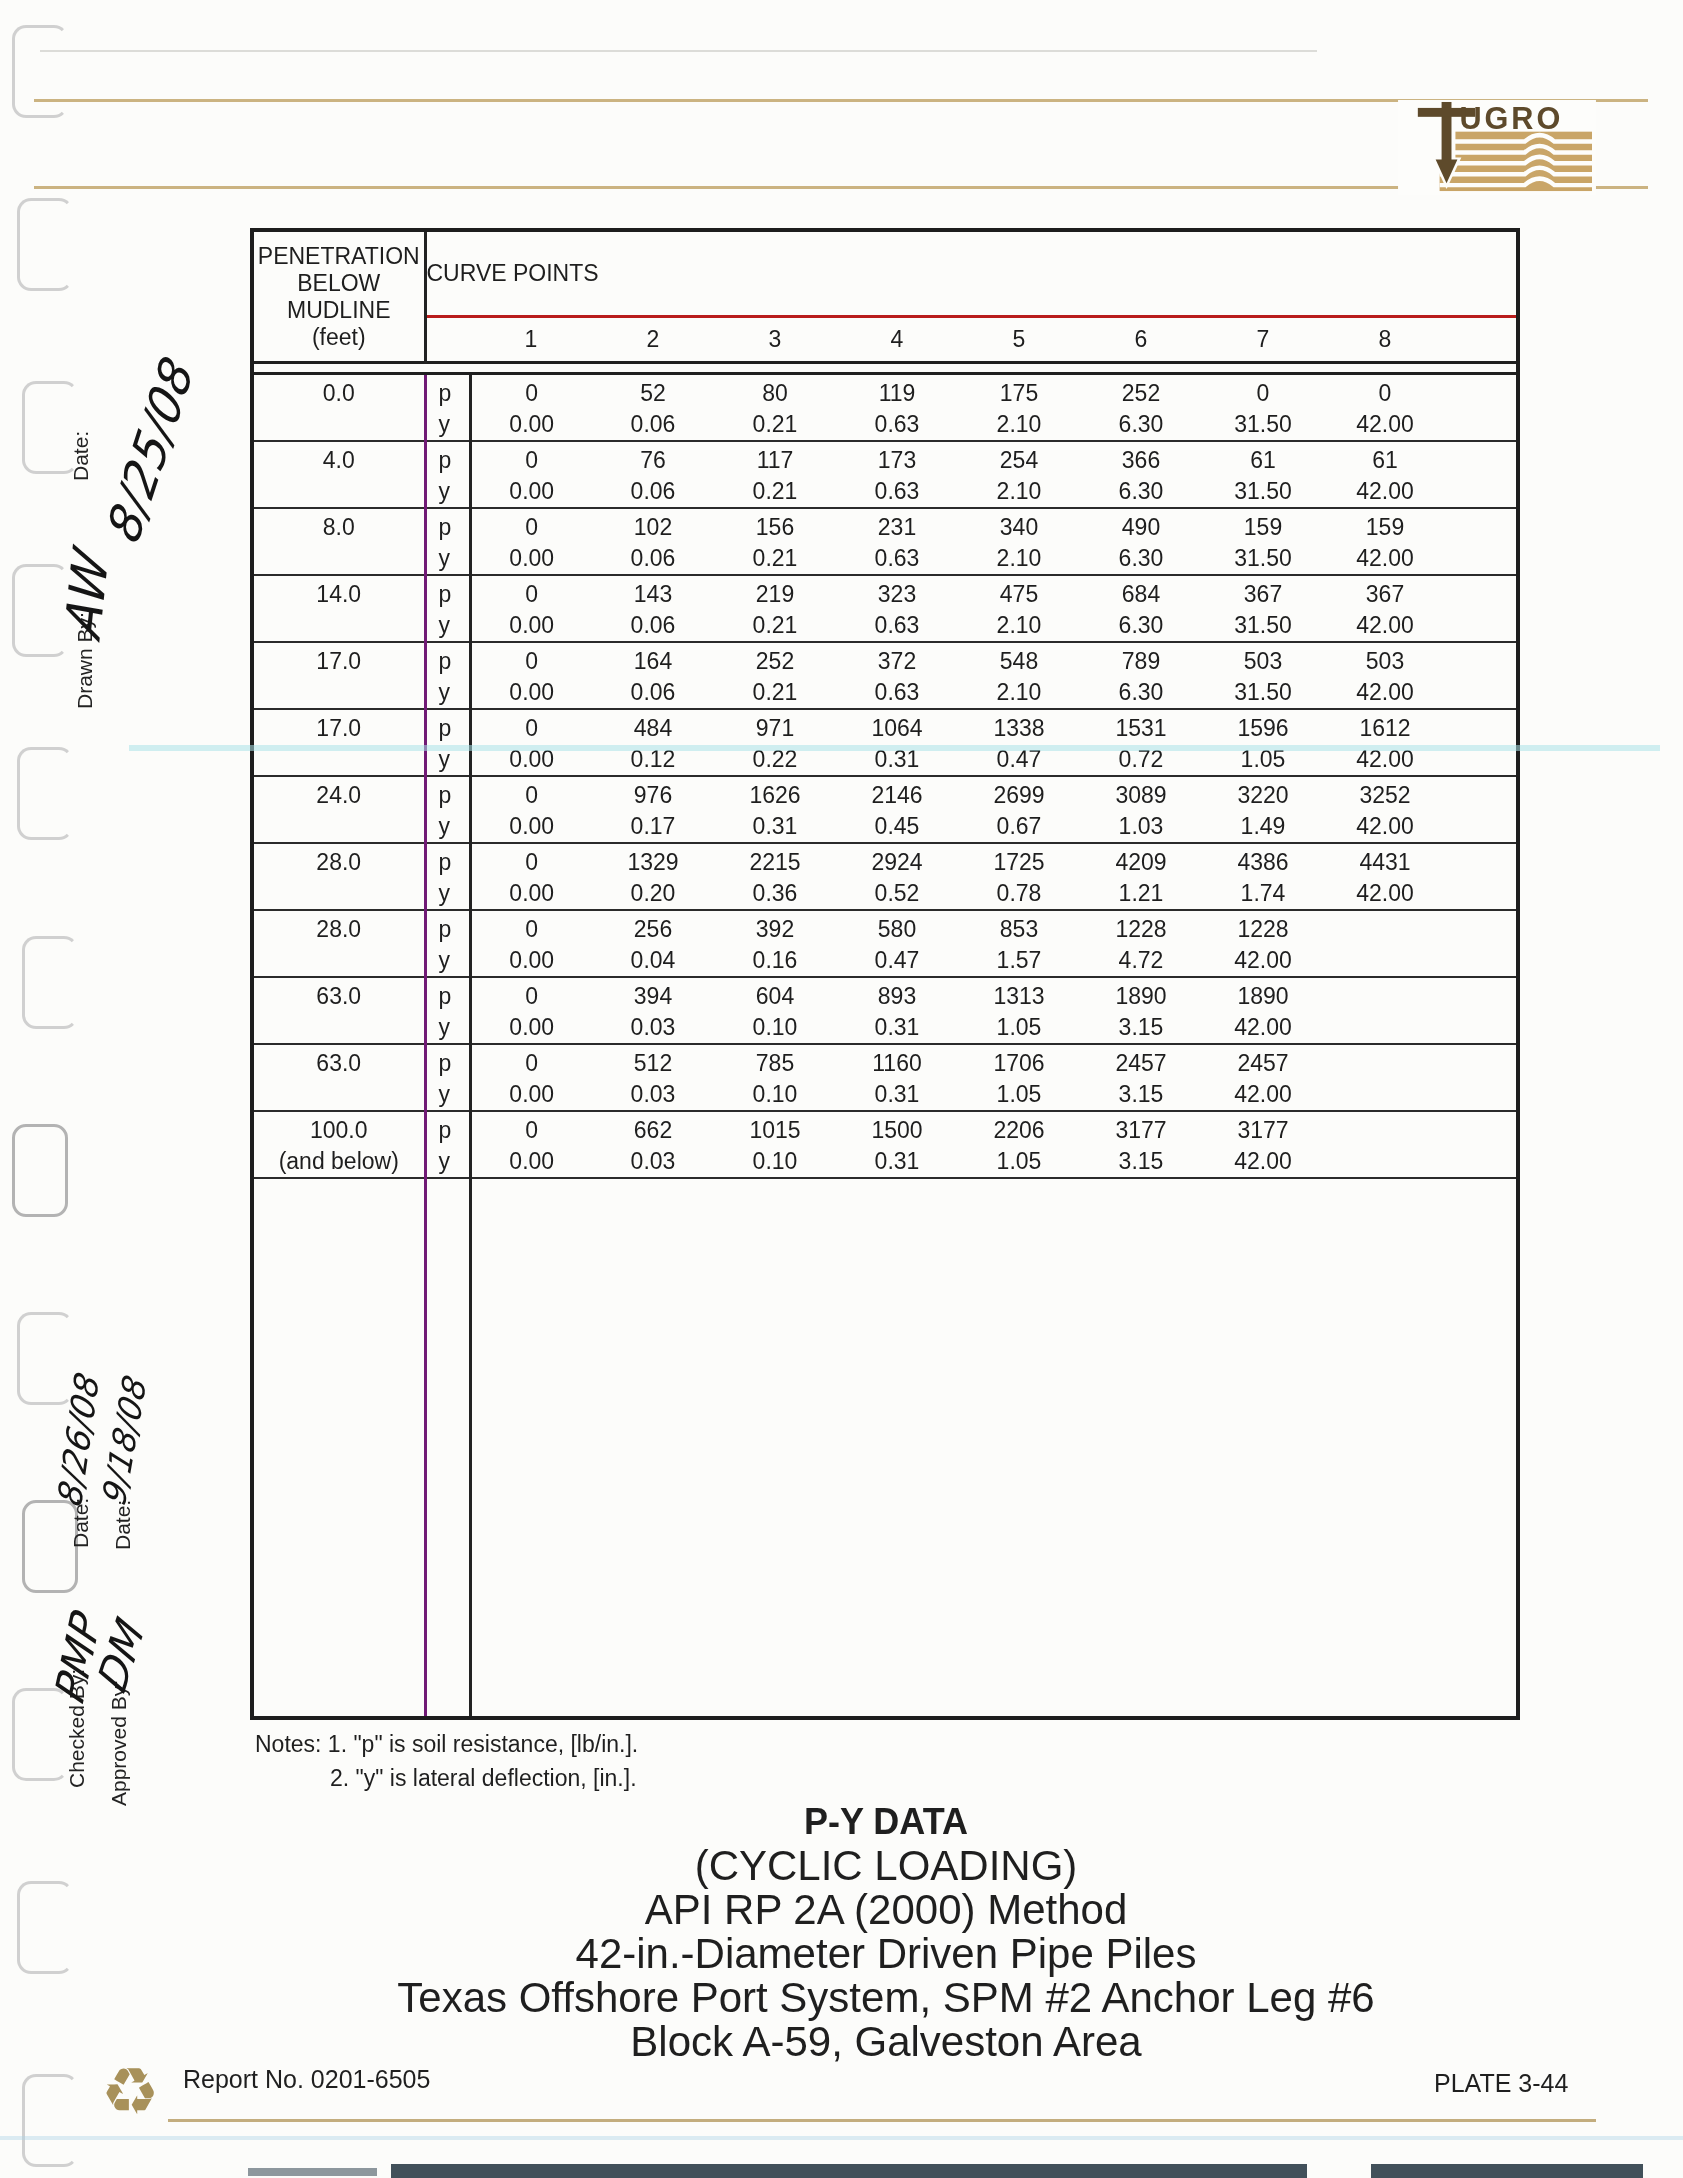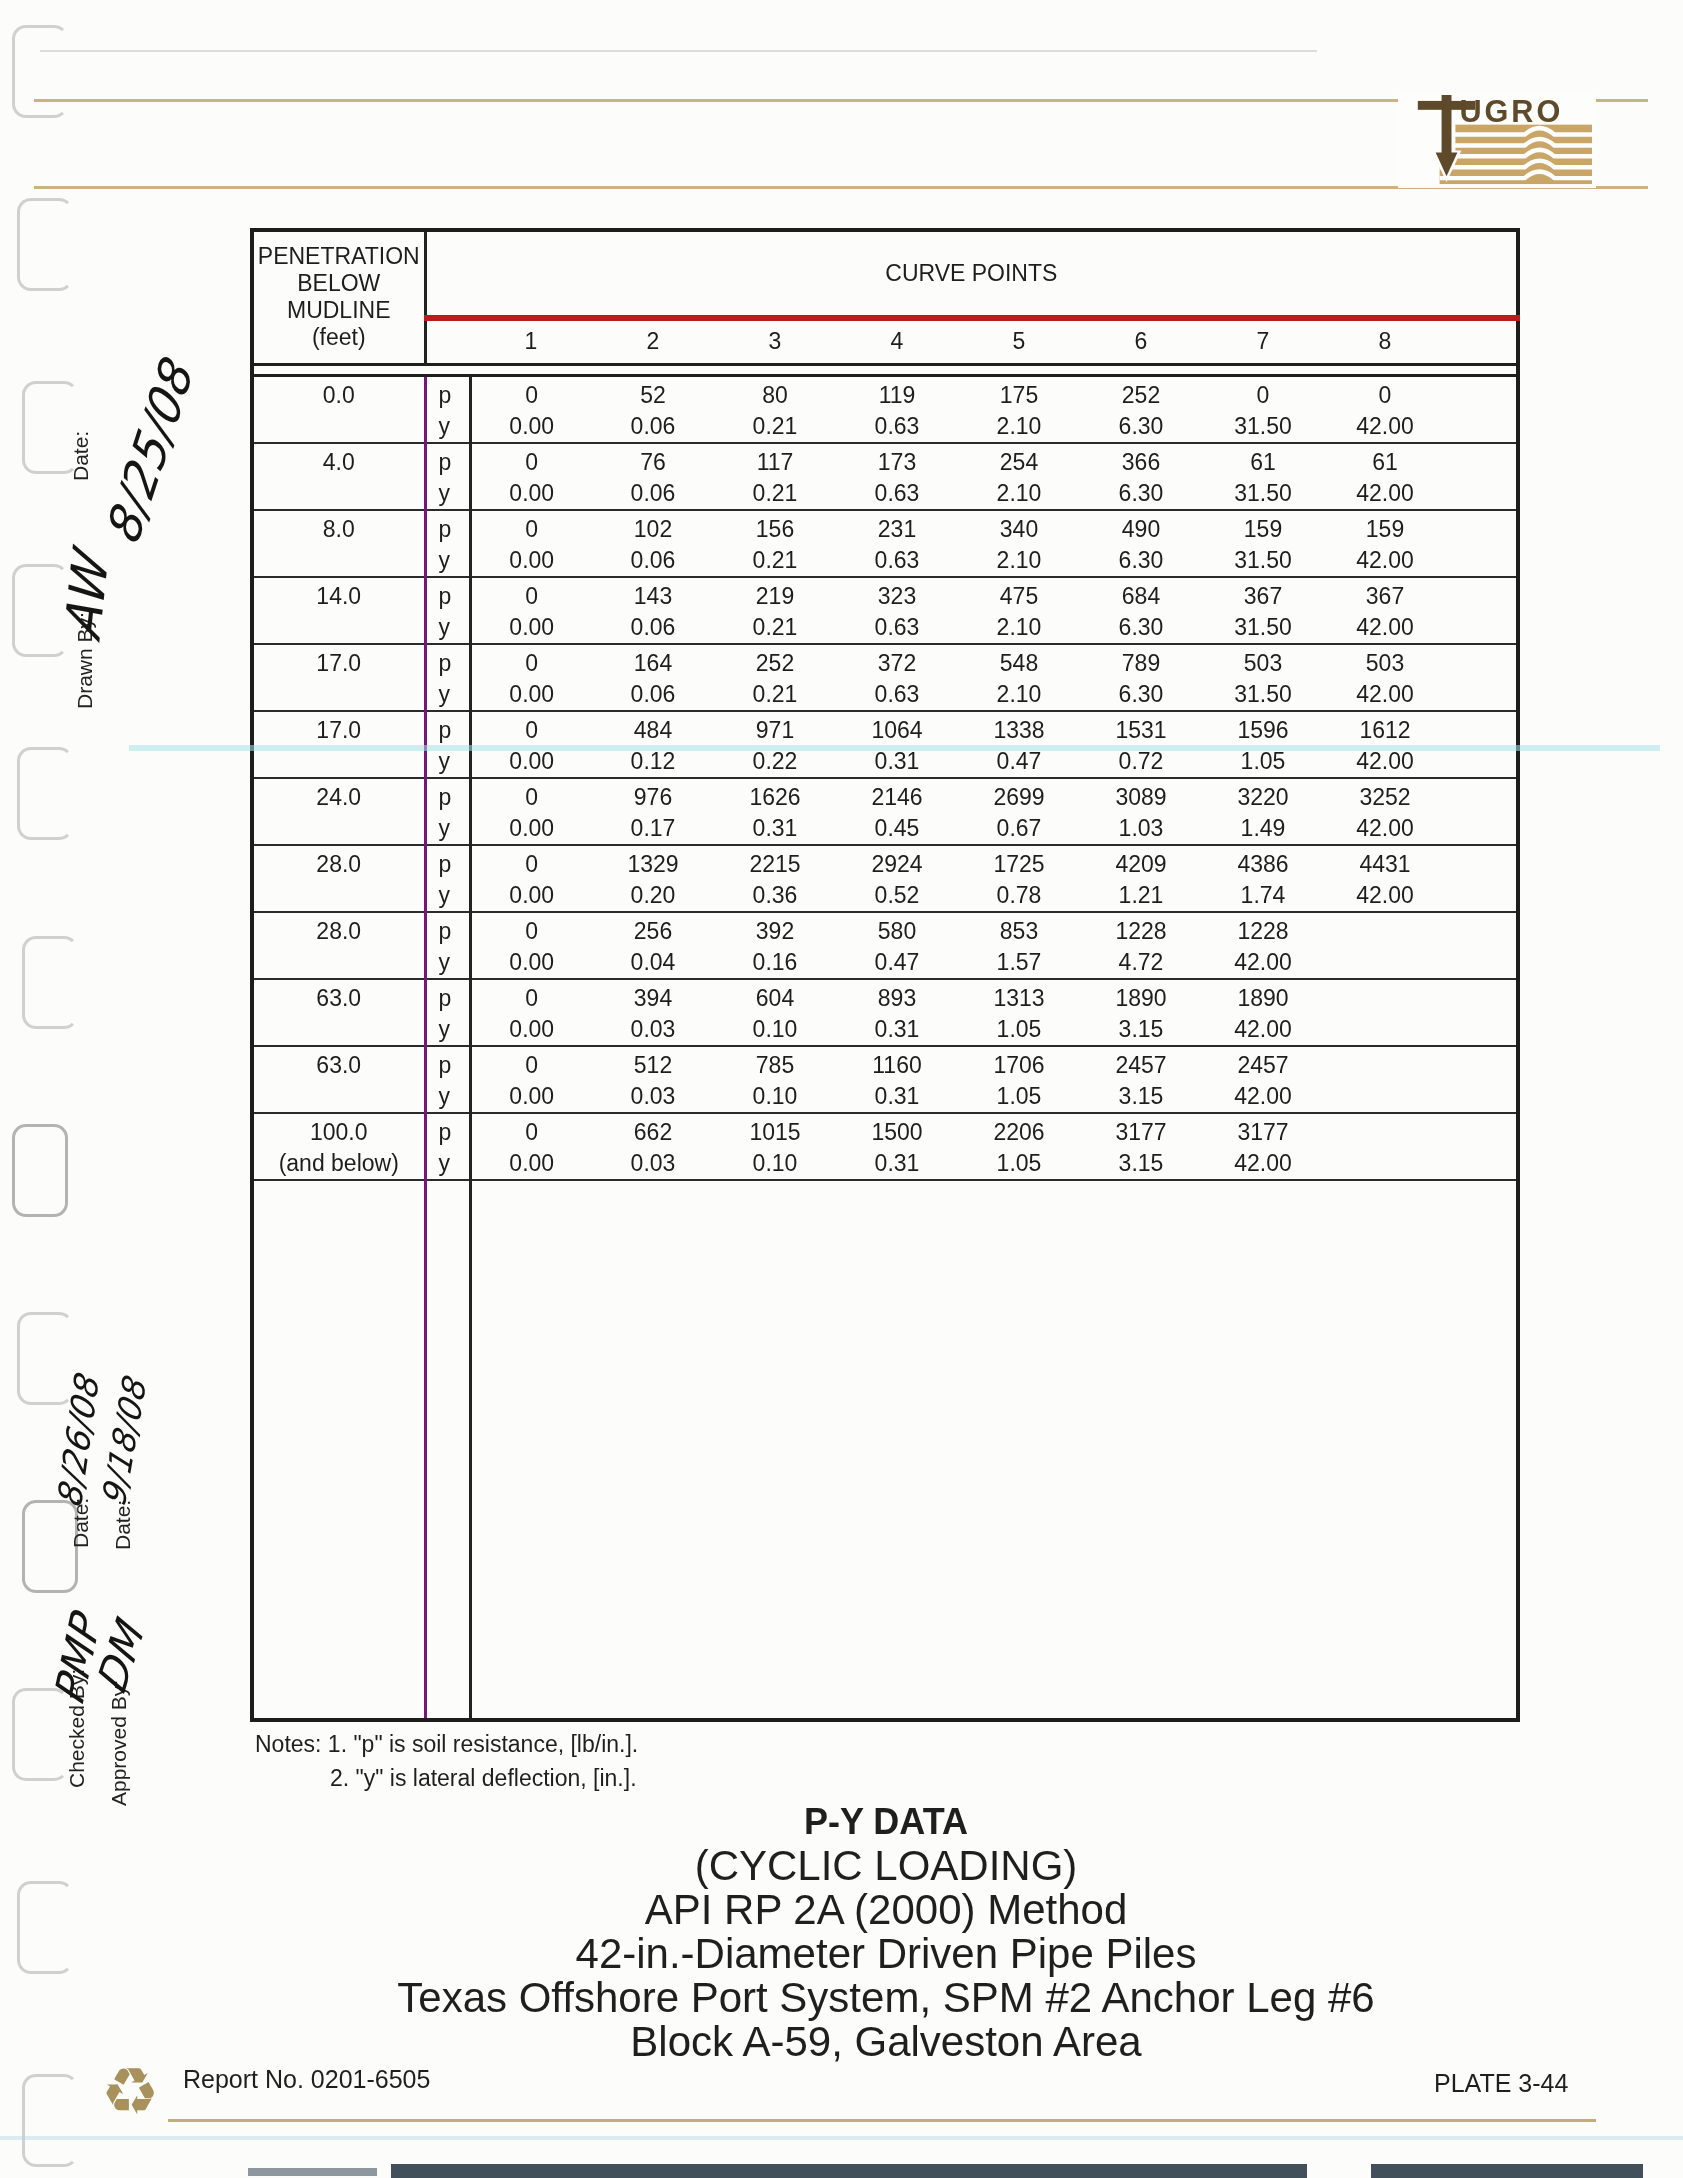--- a/index.html
+++ b/index.html
@@ -18,33 +18,33 @@
   .cyan-2{left:0;top:2136px;width:1683px;height:4px;background:rgba(170,210,230,.4);}
   .bottom-band{position:absolute;top:2164px;height:14px;background:#41505a;}
   .bb1{left:391px;width:916px;}
   .bb2{left:1371px;width:272px;}
   .bb3{left:248px;width:129px;height:8px;top:2168px;background:#8d979d;}
   
   .hole{position:absolute;width:50px;height:87px;border:3px solid #c9c9c9;
         border-right-color:transparent;border-radius:14px;opacity:.85;}
   .hole.full{border-color:#ababab;opacity:.9;}
   
-  .logo{position:absolute;left:1398px;top:93px;width:198px;height:95px;z-index:4;text-align:right;}
+  .logo{position:absolute;left:1398px;top:100px;width:198px;height:95px;z-index:4;text-align:right;}
   
   .vlabel,.hand{position:absolute;white-space:nowrap;transform-origin:0 0;z-index:6;}
   .vlabel{font-size:21px;color:#232323;transform:rotate(-90deg);}
   .hand{font-family:"DejaVu Sans",sans-serif;font-style:italic;color:#151515;}
   
   .ptable{position:absolute;left:250px;top:228px;z-index:3;}
   table{border-collapse:collapse;table-layout:fixed;width:1264px;background:transparent;}
   table{border:4px solid #1d1d1d;}
   td{padding:0;font-size:23px;color:#1e1e1e;}
   .depth-head{border-right:3px solid #222;text-align:center;vertical-align:middle;}
   .depth-head div{line-height:27px;}
-  .curve-head{text-align:center;vertical-align:middle;height:83px;border-bottom:6px solid #b91c1c;}
+  .curve-head{vertical-align:middle;height:83px;border-bottom:3px solid #b91c1c;}
   tr.numrow{height:46px;}
   tr.numrow td{text-align:center;vertical-align:middle;}
   tr.sep td{height:8px;border-top:3px solid #1f1f1f;border-bottom:3px solid #1f1f1f;}
   tr.data{height:66px;}
   tr.data td{border-bottom:2px solid #2b2b2b;vertical-align:top;}
   tr.data td div{line-height:31px;height:31px;}
   td.depth{border-right:3px solid #701a75;text-align:center;padding-top:3px;}
   td.py{border-right:3px solid #222;padding-left:12px;padding-top:3px;}
   td.val{text-align:center;padding-top:3px;}
   tr.tfill{height:540px;}

